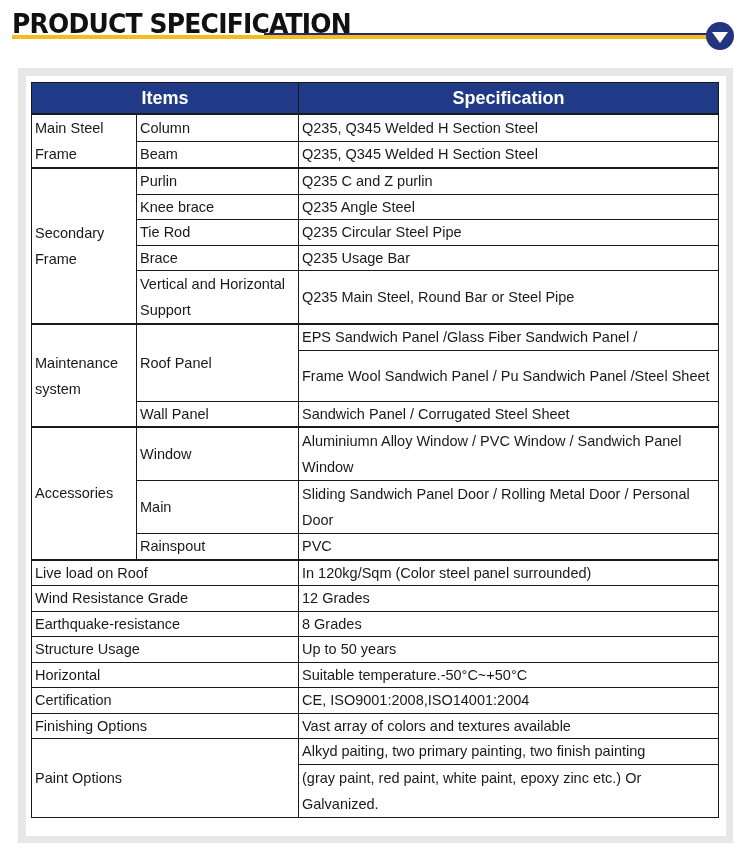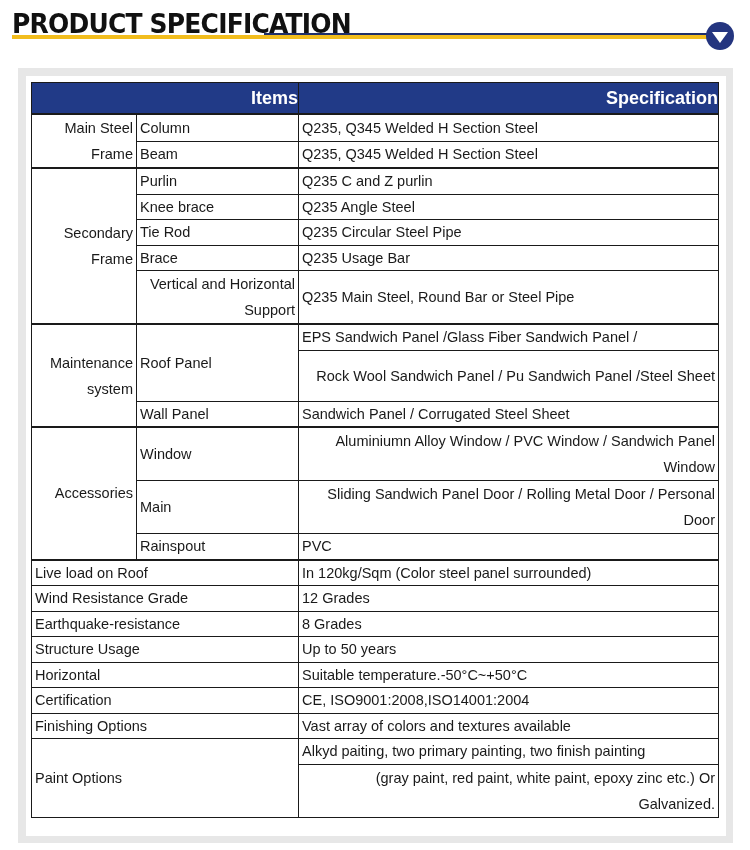--- a/index.html
+++ b/index.html
@@ -6,23 +6,23 @@
   body { width:750px; height:850px; position:relative; overflow:hidden; font-family:"Liberation Sans", sans-serif; }
   .title-bar { position:absolute; left:12px; top:6px; width:730px; height:46px; }
   .title-text { position:absolute; left:0; top:4px; font-family:"DejaVu Sans", sans-serif; font-weight:bold; font-size:25px; letter-spacing:-0.8px; color:#111111; white-space:nowrap; transform:scaleY(1.05); }
   .title-underline-yellow { position:absolute; left:0; top:29px; width:695px; height:4px; background:#f2bd1d; }
   .title-line-navy { position:absolute; left:252px; top:27px; width:445px; height:2px; background:#1f2f6b; }
   .collapse-btn { position:absolute; left:694px; top:16px; width:28px; height:28px; border-radius:50%; background:#24357f; display:flex; align-items:center; justify-content:center; }
   .collapse-btn .tri { width:0; height:0; border-left:8px solid transparent; border-right:8px solid transparent; border-top:11px solid #ffffff; margin-top:3px; }
   .frame { position:absolute; left:18px; top:68px; width:715px; height:775px; background:#e7e7e7; }
   .sheet { position:absolute; left:26px; top:76px; width:700px; height:760px; background:#ffffff; }
   table.spec { position:absolute; left:31px; top:82px; width:687px; border-collapse:collapse; table-layout:fixed; font-family:"Liberation Sans", sans-serif; font-size:14.5px; color:#1a1a1a; }
-  table.spec th { background:#213a87; color:#ffffff; font-weight:bold; font-size:18px; height:30px; border:1.5px solid #1a1a1a; border-bottom:2px solid #1a1a1a; padding:0; text-align:right; }
+  table.spec th { background:#213a87; color:#ffffff; font-weight:bold; font-size:18px; height:30px; border:1.5px solid #1a1a1a; border-bottom:2px solid #1a1a1a; padding:0; text-align:center; }
   table.spec td { border:1.5px solid #1a1a1a; padding:0 3px; height:24.5px; line-height:24px; vertical-align:middle; white-space:nowrap; overflow:hidden; }
-  table.spec td.wrap { white-space:normal; line-height:26px;text-align:right; }
+  table.spec td.wrap { white-space:normal; line-height:26px; }
   table.spec td.grp { border-bottom:2px solid #1a1a1a; }
   .col1 { width:105px; } .col2 { width:162px; } .col3 { width:420px; }
 </style>
 </head>
 <body>
 
 <div class="title-bar">
   <div class="title-underline-yellow"></div>
   <div class="title-line-navy"></div>
   <div class="title-text">PRODUCT SPECIFICATION</div>
@@ -79,21 +79,21 @@
       <td class="wrap grp" style="height:50px">Vertical and Horizontal Support</td>
       <td class="grp">Q235 Main Steel, Round Bar or Steel Pipe</td>
     </tr>
 
     <tr>
       <td rowspan="3" class="wrap grp">Maintenance system</td>
       <td rowspan="2">Roof Panel</td>
       <td>EPS Sandwich Panel /Glass Fiber Sandwich Panel /</td>
     </tr>
     <tr>
-      <td class="wrap" style="height:50px">Rock Wool Sandwich Panel / Pu Sandwich Panel /Steel Sheet</td>
+      <td class="wrap" style="height:50px">Frame Wool Sandwich Panel / Pu Sandwich Panel /Steel Sheet</td>
     </tr>
     <tr>
       <td class="grp">Wall Panel</td>
       <td class="grp">Sandwich Panel / Corrugated Steel Sheet</td>
     </tr>
 
     <tr>
       <td rowspan="3" class="wrap grp">Accessories</td>
       <td>Window</td>
       <td class="wrap" style="height:50px">Aluminiumn Alloy Window / PVC Window / Sandwich Panel Window</td>

